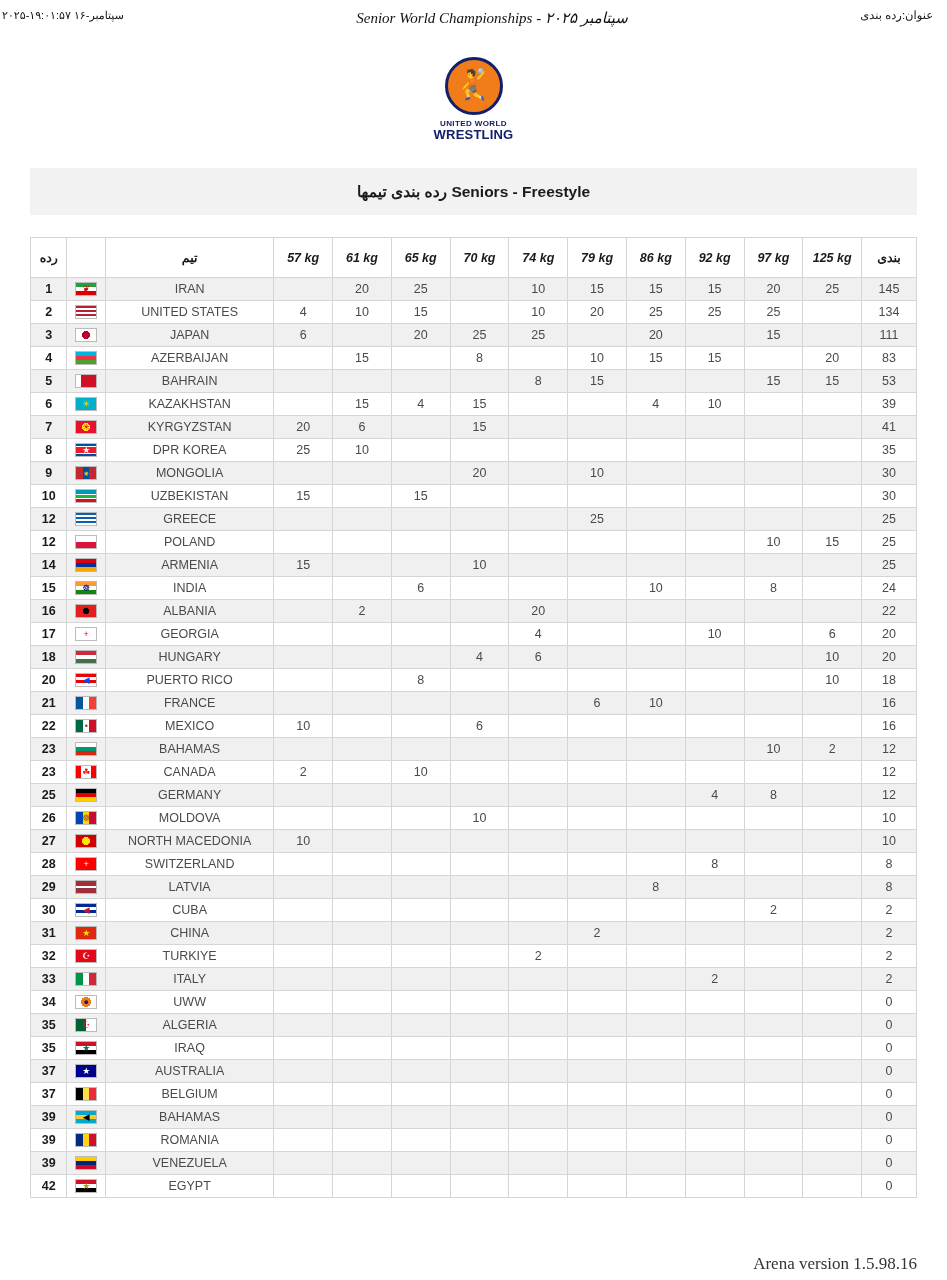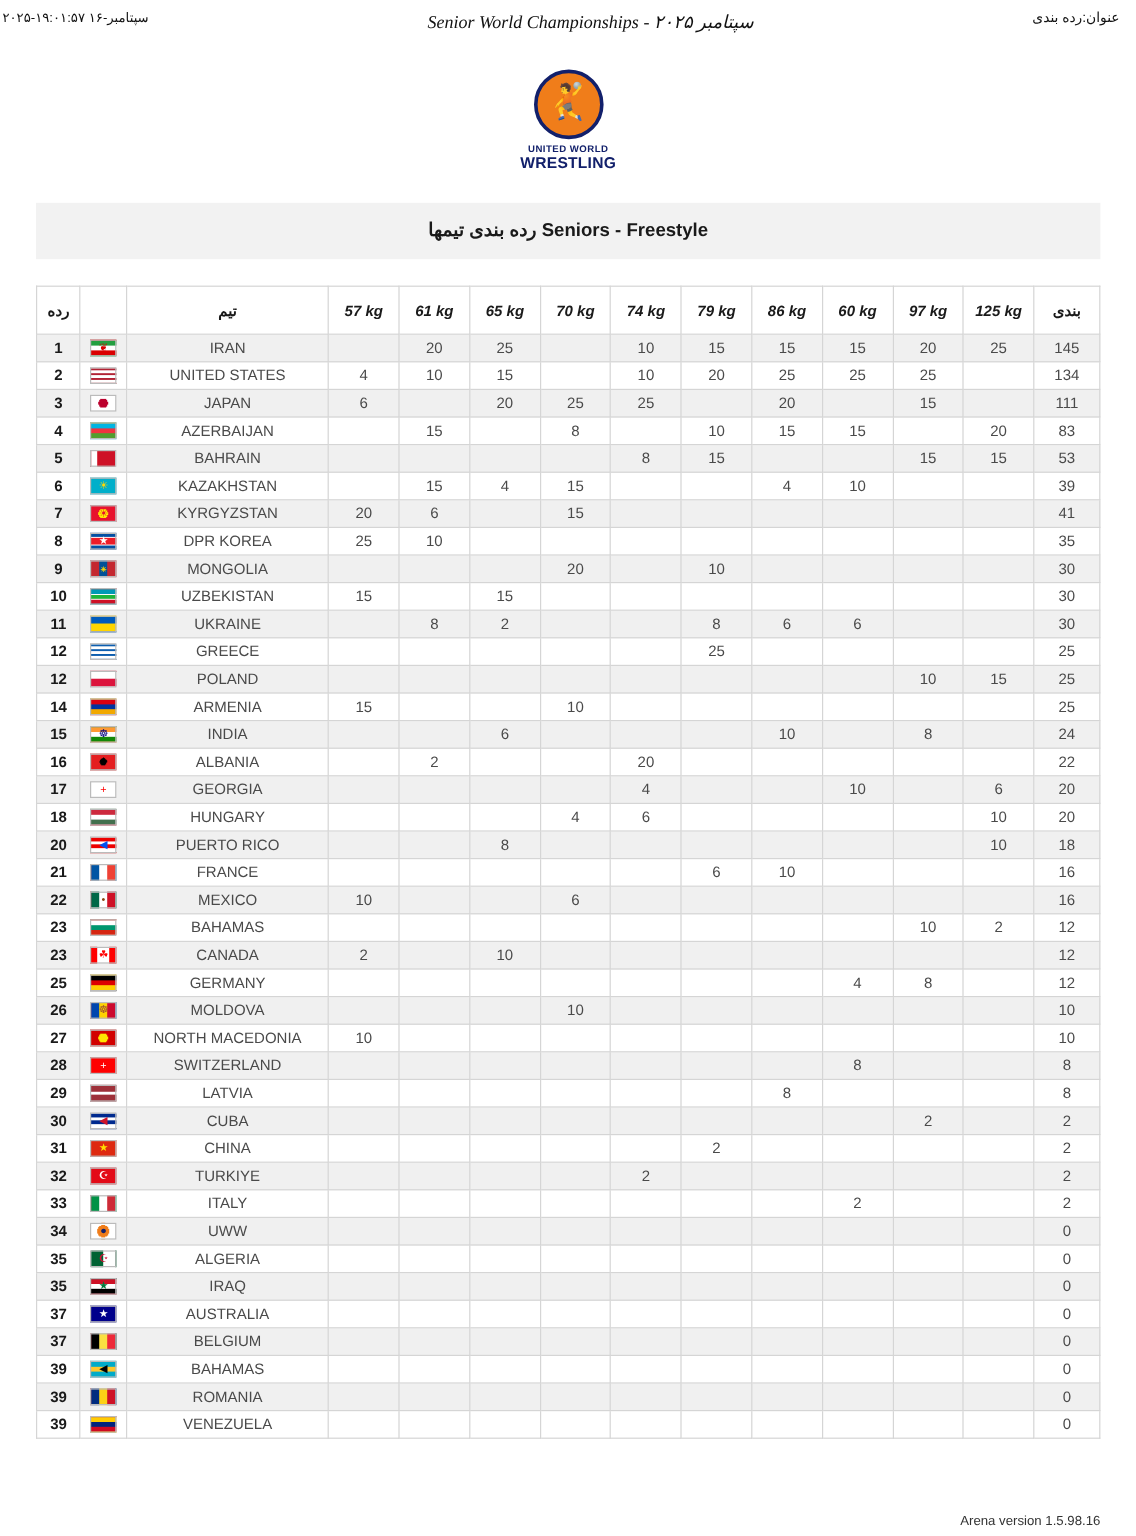--- a/index.html
+++ b/index.html
@@ -163,22 +163,23 @@
     left: 50%;
     top: 50%;
     transform: translate(-50%, -50%);
   }
 
   
   .footer {
     position: absolute;
     right: 30px;
     bottom: 6px;
-    font-size: 11px;
+    font-size: 17px;
     color: #333;
+    font-family: Liberation Serif, serif;
   }
 </style>
 </head>
 <body>
 
 <div class="page-header">
   <div class="hdr-left">۲۰۲۵-۱۹:۰۱:۵۷ ۱۶-سپتامبر</div>
   <div class="hdr-center">Senior World Championships - ۲۰۲۵ سپتامبر</div>
   <div class="hdr-right">عنوان:رده بندی</div>
 </div>
@@ -204,21 +205,21 @@
         <th class="c-rank">رده</th>
         <th class="c-flag"></th>
         <th class="c-team">تیم</th>
         <th class="c-wt">57 kg</th>
         <th class="c-wt">61 kg</th>
         <th class="c-wt">65 kg</th>
         <th class="c-wt">70 kg</th>
         <th class="c-wt">74 kg</th>
         <th class="c-wt">79 kg</th>
         <th class="c-wt">86 kg</th>
-        <th class="c-wt">60 kg</th>
+        <th class="c-wt">92 kg</th>
         <th class="c-wt">97 kg</th>
         <th class="c-wt">125 kg</th>
         <th class="c-tot">بندی</th>
       </tr>
     </thead>
     <tbody id="rank-body">
         <tr>
           <td class="rank">1</td>
           <td class="flagcell"><span class="flag" style="background: linear-gradient(rgb(35, 159, 64) 33%, rgb(255, 255, 255) 33%, rgb(255, 255, 255) 66%, rgb(218, 0, 0) 66%);"><i style="color: rgb(218, 0, 0);">❦</i></span></td>
           <td class="team">IRAN</td>
@@ -372,36 +373,20 @@
           <td class="score"></td>
           <td class="score"></td>
           <td class="score"></td>
           <td class="score"></td>
           <td class="score"></td>
           <td class="score"></td>
           <td class="score"></td>
           <td class="total">30</td>
         </tr>
         <tr>
-          <td class="rank">11</td>
-          <td class="flagcell"><span class="flag" style="background: linear-gradient(rgb(0, 91, 187) 50%, rgb(255, 213, 0) 50%);"></span></td>
-          <td class="team">UKRAINE</td>
-          <td class="score"></td>
-          <td class="score">8</td>
-          <td class="score">2</td>
-          <td class="score"></td>
-          <td class="score"></td>
-          <td class="score">8</td>
-          <td class="score">6</td>
-          <td class="score">6</td>
-          <td class="score"></td>
-          <td class="score"></td>
-          <td class="total">30</td>
-        </tr>
-        <tr>
           <td class="rank">12</td>
           <td class="flagcell"><span class="flag" style="background: repeating-linear-gradient(rgb(13, 94, 175) 0px, rgb(13, 94, 175) 2px, rgb(255, 255, 255) 2px, rgb(255, 255, 255) 4px);"></span></td>
           <td class="team">GREECE</td>
           <td class="score"></td>
           <td class="score"></td>
           <td class="score"></td>
           <td class="score"></td>
           <td class="score"></td>
           <td class="score">25</td>
           <td class="score"></td>
@@ -851,17 +836,33 @@
           <td class="score"></td>
           <td class="score"></td>
           <td class="score"></td>
           <td class="score"></td>
           <td class="score"></td>
           <td class="score"></td>
           <td class="score"></td>
           <td class="score"></td>
           <td class="total">0</td>
         </tr>
+        <tr>
+          <td class="rank">42</td>
+          <td class="flagcell"><span class="flag" style="background: linear-gradient(rgb(206, 17, 38) 33%, rgb(255, 255, 255) 33%, rgb(255, 255, 255) 66%, rgb(0, 0, 0) 66%);"><i style="color: rgb(192, 147, 0);">★</i></span></td>
+          <td class="team">EGYPT</td>
+          <td class="score"></td>
+          <td class="score"></td>
+          <td class="score"></td>
+          <td class="score"></td>
+          <td class="score"></td>
+          <td class="score"></td>
+          <td class="score"></td>
+          <td class="score"></td>
+          <td class="score"></td>
+          <td class="score"></td>
+          <td class="total">0</td>
+        </tr>
       </tbody>
   </table>
 </div>
 
 <div class="footer">Arena version 1.5.98.16</div>
 
 </body></html>

